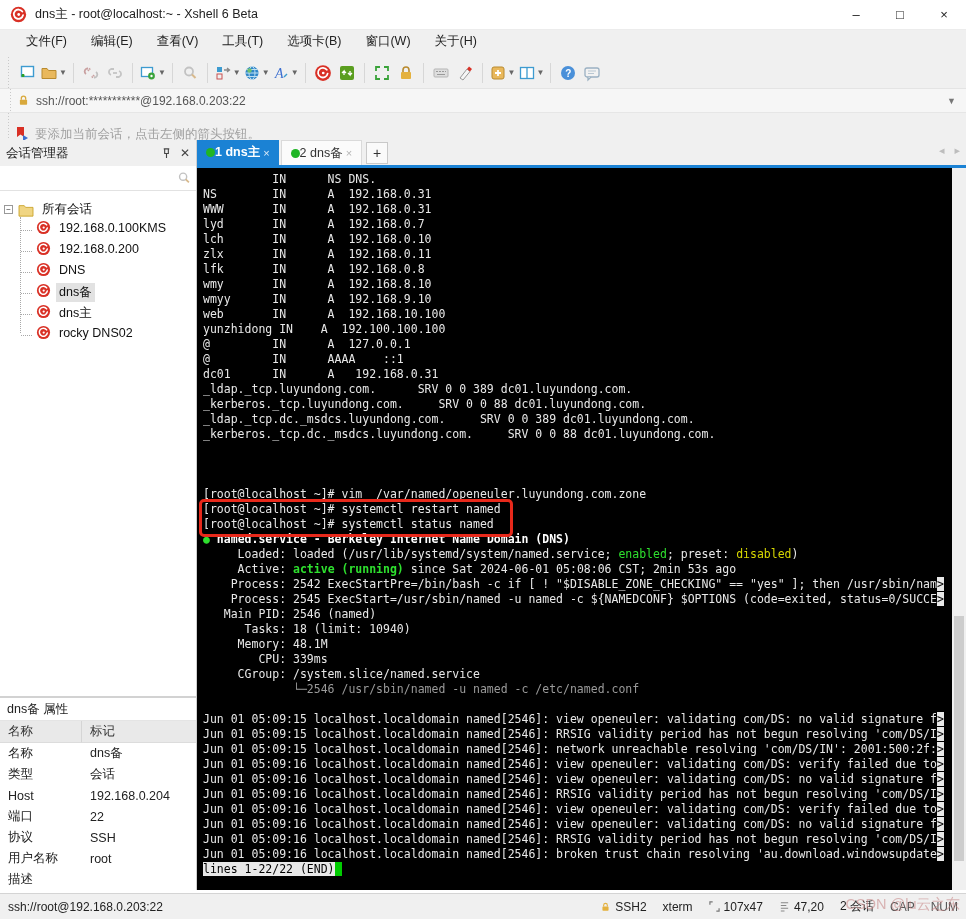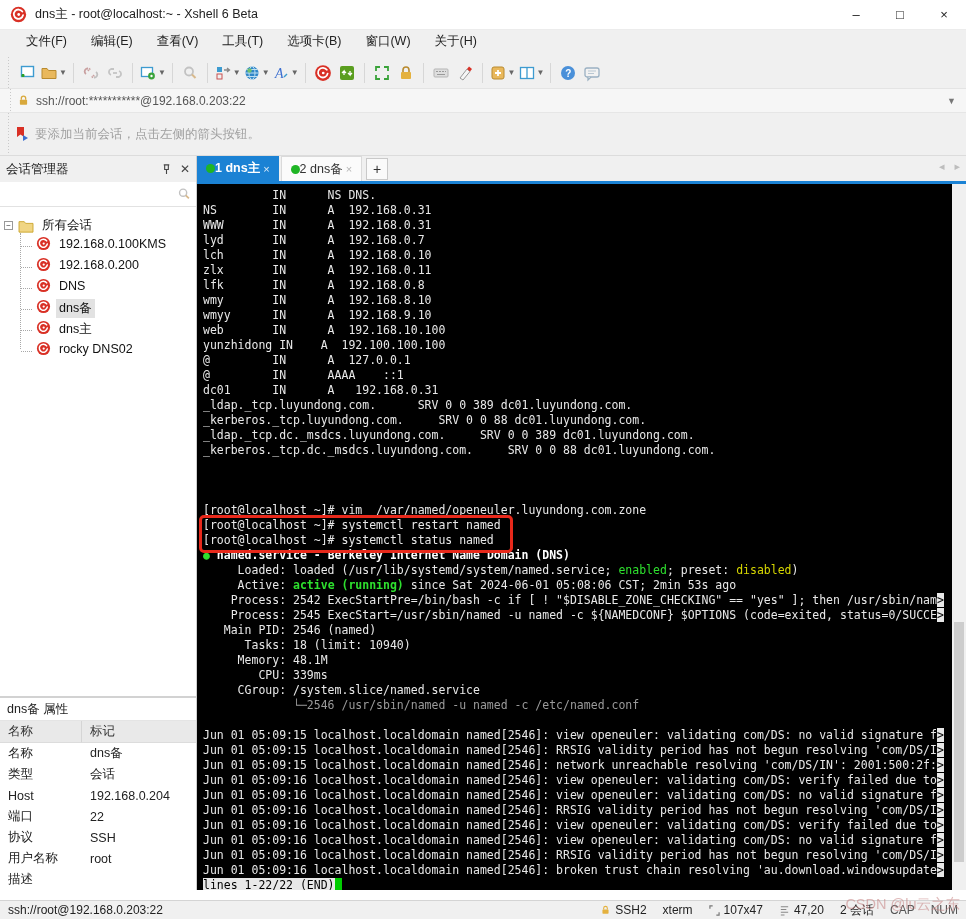--- a/index.html
+++ b/index.html
@@ -30,21 +30,21 @@
   
   .addressbar { height:24px; background:#f6f6f6; border-top:1px solid #e4e4e4; display:flex; align-items:center; padding:0 8px; }
   .addressbar .addr-text { font-size:12px; color:#555; margin-left:6px; }
   .addressbar .addr-caret { margin-left:auto; font-size:9px; color:#777; padding-right:2px; }
 
   
   .infobar { height:44px; background:#f0f0f0; border-top:1px solid #e6e6e6; border-bottom:1px solid #dcdcdc; display:flex; align-items:center; padding-left:6px; }
   .infobar .info-text { color:#a0a0a0; font-size:12.5px; margin-left:6px; }
 
   
-  .main { position:absolute; top:140px; left:0; right:0; bottom:29px; display:flex;margin-top:16px; }
+  .main { position:absolute; top:140px; left:0; right:0; bottom:29px; display:flex; }
 
   
   .sidebar { width:197px; background:#fff; border-right:1px solid #cfcfcf; display:flex; flex-direction:column; }
   .sm-header { height:26px; background:#f0f0f0; display:flex; align-items:center; padding:0 6px; font-size:12.5px; color:#222; }
   .sm-tools { margin-left:auto; display:flex; gap:8px; align-items:center; color:#444; }
   .sm-tool { font-size:12px; line-height:1; }
   .sm-search { height:25px; border-bottom:1px solid #e2e2e2; position:relative; }
   .sm-search input { width:100%; height:100%; border:none; outline:none; padding:0 22px 0 6px; font-size:12px; background:#fff; }
   .sm-search .mag { position:absolute; right:4px; top:4px; }
   .tree { flex:1; padding:8px 0 0 4px; font-size:12.5px; overflow:hidden; }
@@ -87,21 +87,21 @@
   .term-line .y  { color:#d6d600; }
   .term-line .d  { color:#9a9a9a; }
   .term-line .r  { background:#e8e8e8; color:#000; }
   .term-line .bw { color:#fff; font-weight:bold; }
   .term-line .c  { background:#00cc00; color:#00cc00; }
   .redbox { position:absolute; left:2px; top:331px; width:314px; height:38px; border:3px solid #e8291b; border-radius:5px; pointer-events:none; }
   .term-scrollbar { position:absolute; right:0; top:0; bottom:0; width:14px; background:#f0f0f0; }
   .term-thumb { position:absolute; left:2px; right:2px; top:62%; height:34%; background:#cdcdcd; }
 
   
-  .statusbar { position:absolute; left:0; right:0; bottom:0; height:19px; background:#f0f0f0; border-top:1px solid #d4d4d4;
+  .statusbar { position:absolute; left:0; right:0; bottom:0; height:26px; background:#f0f0f0; border-top:1px solid #d4d4d4;
                display:flex; align-items:center; padding:0 8px; font-size:12px; color:#222; }
   .sb-right { margin-left:auto; display:flex; align-items:center; gap:16px; }
   .sb-item { display:flex; align-items:center; gap:4px; }
   .sb-dim { color:#555; }
   .watermark { position:absolute; right:6px; bottom:5px; font-size:14.5px; color:rgba(196,128,128,.55); pointer-events:none; z-index:5; }
 </style>
 </head>
 <body>
 
 <div class="titlebar">

